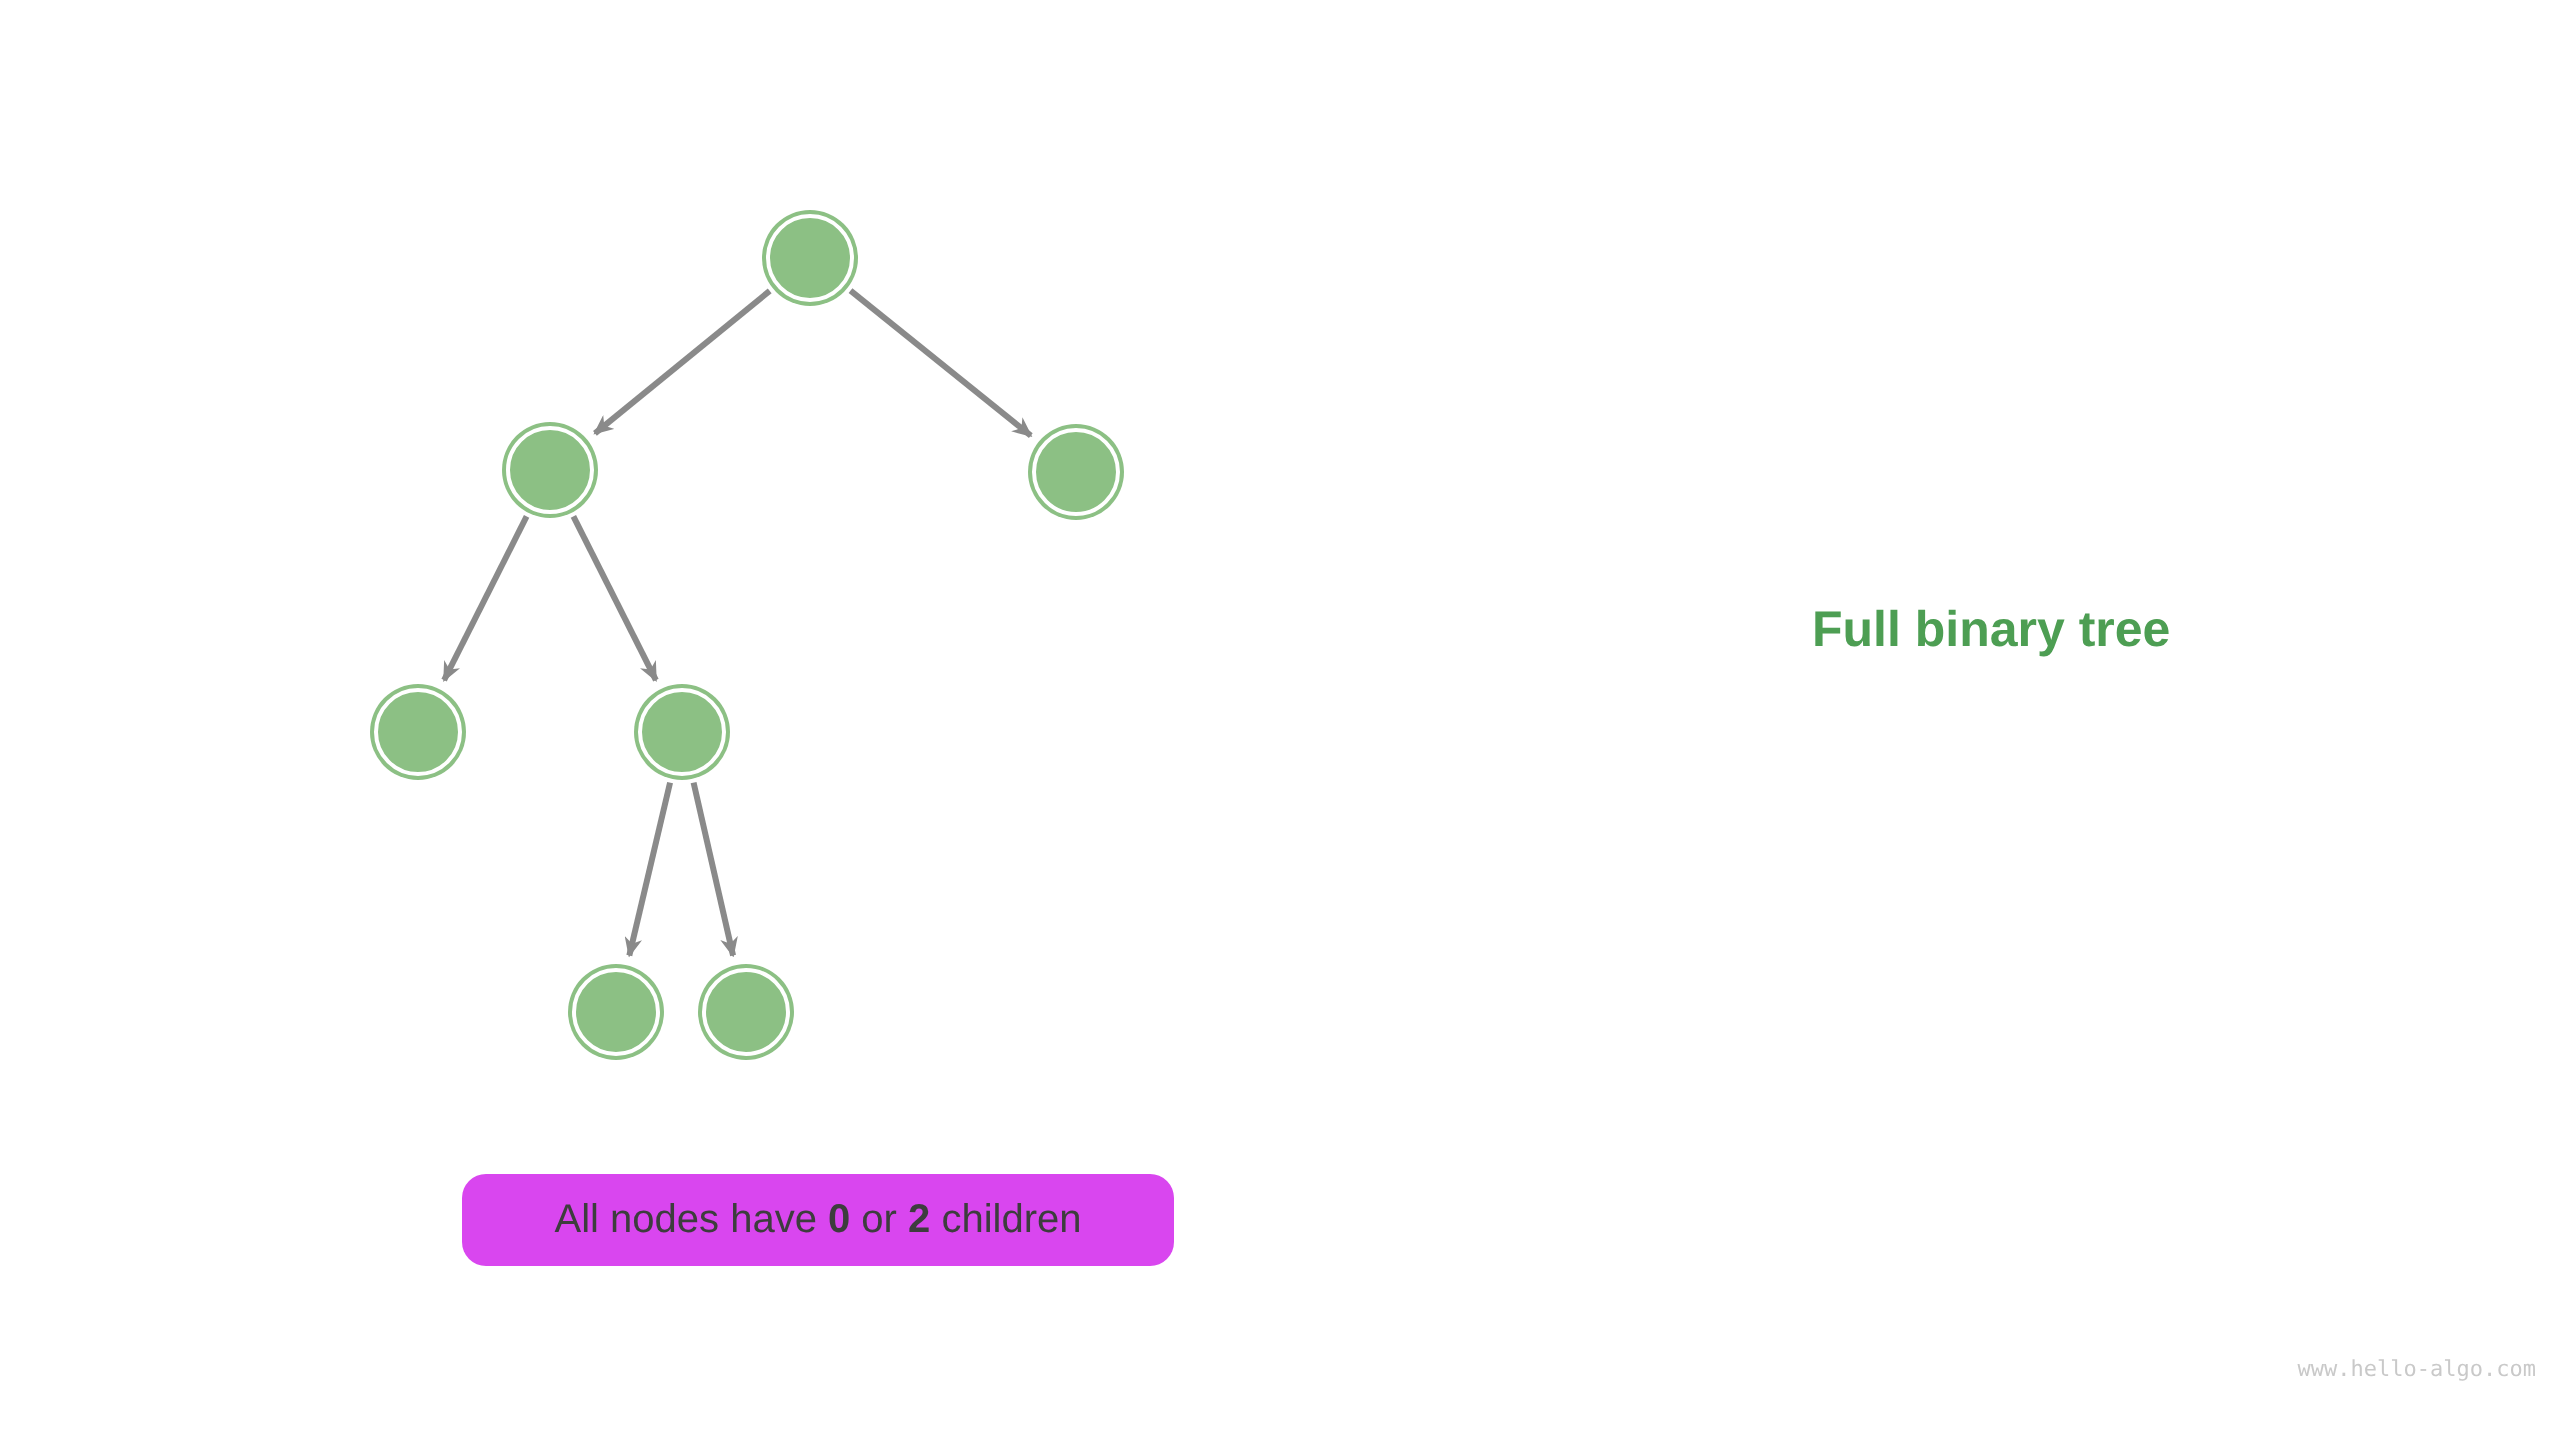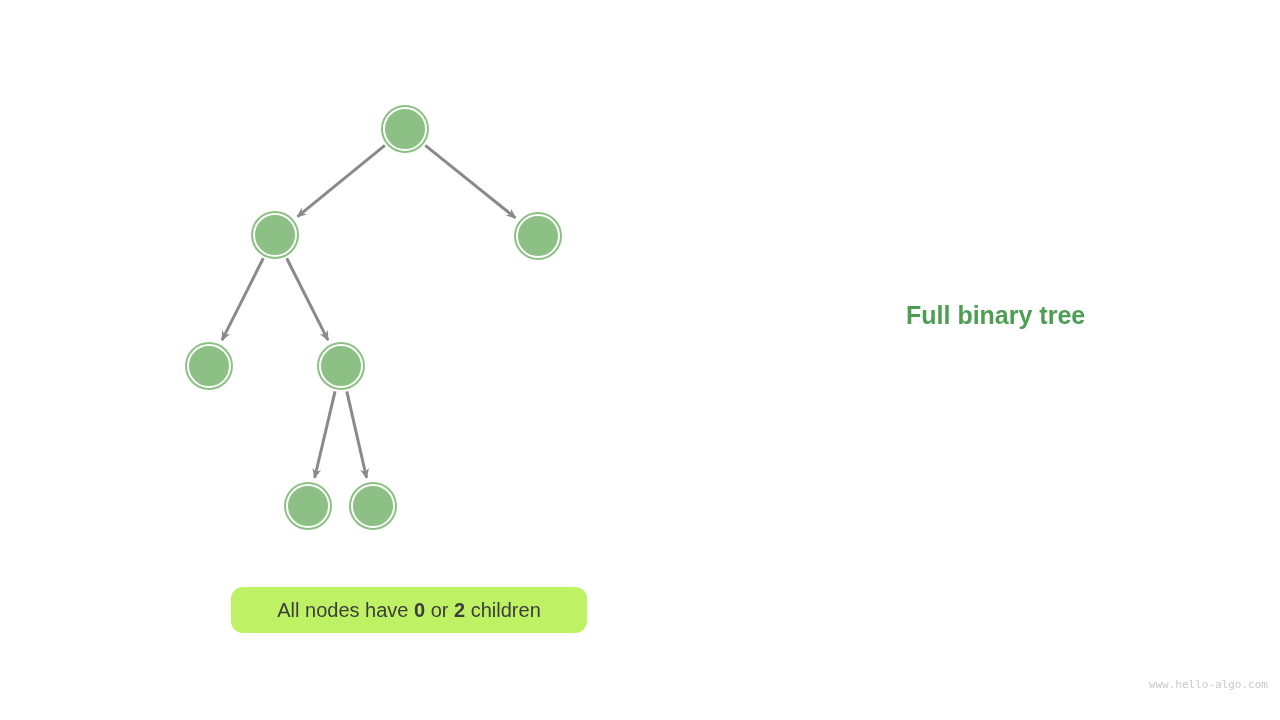--- a/index.html
+++ b/index.html
@@ -96,17 +96,17 @@
       <g>
         <circle cx="280" cy="506" r="24" fill="#8cc084"></circle>
         <circle cx="280" cy="506" r="21" fill="none" stroke="#ffffff" stroke-width="2"></circle>
       </g>
       <g>
         <circle cx="345" cy="506" r="24" fill="#8cc084"></circle>
         <circle cx="345" cy="506" r="21" fill="none" stroke="#ffffff" stroke-width="2"></circle>
       </g>
     </svg>
   <div class="figure-title" style="color: rgb(77, 158, 83);">Full binary tree</div>
-  <div class="caption-box" style="background: #bef264; color: rgb(61, 61, 61); border-radius: 12px;">
+  <div class="caption-box" style="background: #d946ef; color: rgb(61, 61, 61); border-radius: 12px;">
     <span id="caption-text"><span class="seg-normal">All nodes have </span><span class="seg-bold">0</span><span class="seg-normal"> or </span><span class="seg-bold">2</span><span class="seg-normal"> children</span></span>
   </div>
   <div class="watermark" style="color: rgb(201, 201, 201);">www.hello-algo.com</div>
 </div>
 
 </body></html>

